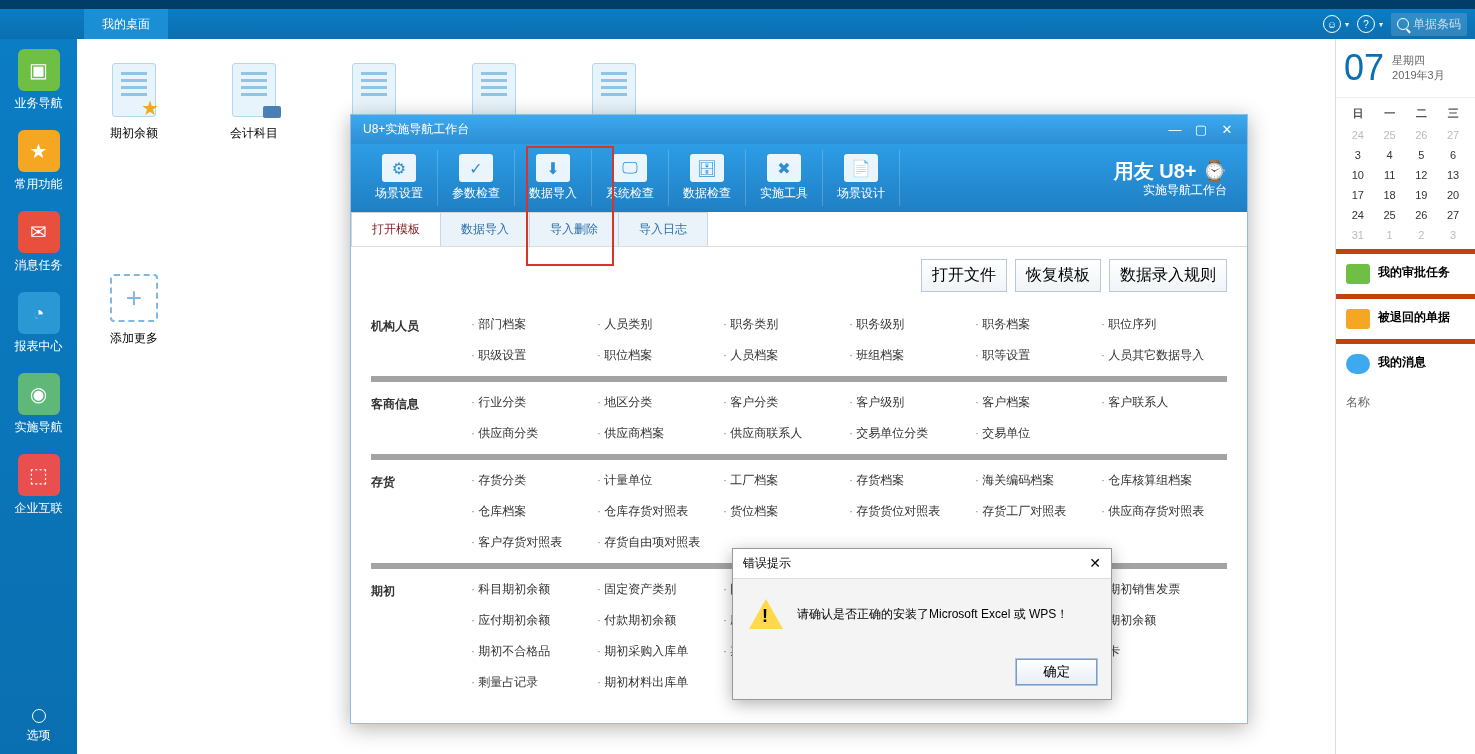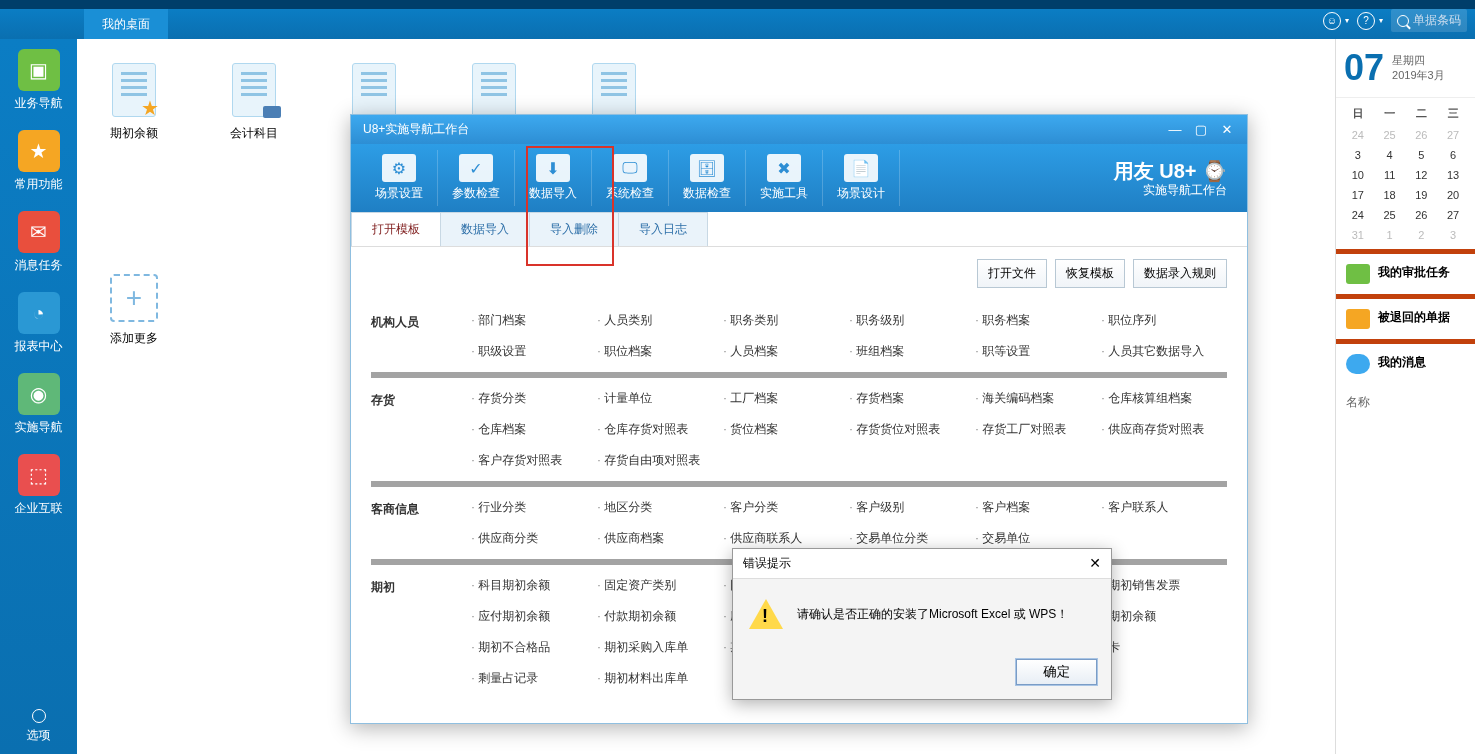--- a/index.html
+++ b/index.html
@@ -1,18 +1,18 @@
 <!DOCTYPE html>
 <html><head>
 <meta charset="utf-8">
 <style>
 * { margin: 0; padding: 0; box-sizing: border-box; }
 body { font-family: "Microsoft YaHei", sans-serif; font-size: 12px; background: #fff; position: relative; width: 1475px; height: 754px; overflow: hidden; }
 .topbar { height: 9px; background: #003e6a; }
-.header { height: 30px; background: linear-gradient(#0b7dc4, #0a6fb0); display: flex; align-items: flex-start; color: #fff; }
+.header { height: 30px; background: linear-gradient(#0b7dc4, #0a6fb0); display: flex; align-items: center; color: #fff; }
 .tab-desk { background: #1a8fd6; padding: 7px 18px; margin-left: 84px; }
 .header-right { margin-left: auto; display: flex; align-items: center; gap: 8px; padding-right: 8px; }
 .smile-icon, .help-icon { width: 18px; height: 18px; border: 1.5px solid #fff; border-radius: 50%; display: flex; align-items: center; justify-content: center; font-size: 10px; }
 .dd { font-size: 8px; margin-left: -4px; }
 .search-box { display: flex; align-items: center; background: rgba(255,255,255,0.15); padding: 3px 6px; border-radius: 2px; }
 .search-box .lens { width: 12px; height: 12px; border: 1.5px solid #fff; border-radius: 50%; position: relative; margin-right: 4px; }
 .search-box .lens::after { content: ''; position: absolute; width: 5px; height: 1.5px; background: #fff; bottom: -2px; right: -3px; transform: rotate(45deg); }
 .search-box span { color: #cde; }
 
 .main { display: flex; height: 715px; }
@@ -35,21 +35,21 @@
 .desk-icons { display: flex; gap: 66px; padding: 24px 30px; flex-wrap: wrap; align-content: flex-start; }
 .desk-item { display: flex; flex-direction: column; align-items: center; width: 54px; cursor: pointer; }
 .desk-doc { width: 44px; height: 54px; background: #e8f4fb; border: 1px solid #b0d8ef; border-radius: 3px; position: relative; margin-bottom: 8px; }
 .desk-doc::before { content: ''; position: absolute; top: 8px; left: 8px; right: 8px; height: 3px; background: #8fc4e4; box-shadow: 0 7px 0 #8fc4e4, 0 14px 0 #8fc4e4, 0 21px 0 #8fc4e4; }
 .desk-doc.star::after { content: '★'; position: absolute; bottom: -4px; right: -4px; color: #f5a623; font-size: 20px; }
 .desk-doc.tag::after { content: ''; position: absolute; bottom: -2px; right: -6px; width: 18px; height: 12px; background: #4b7fb5; border-radius: 2px; }
 .desk-add { width: 48px; height: 48px; border: 2px dashed #7fb8e0; border-radius: 4px; display: flex; align-items: center; justify-content: center; color: #7fb8e0; font-size: 28px; margin-bottom: 8px; }
 
 .rpanel { width: 140px; border-left: 1px solid #ddd; background: #fff; }
 .date-head { display: flex; align-items: center; padding: 8px; border-bottom: 1px solid #eee; }
-.big-day { font-size: 36px; color: #0a6fb0; font-weight: 700; margin-right: 8px; }
+.big-day { font-size: 36px; color: #0a6fb0; font-weight: 400; margin-right: 8px; }
 .date-sub { color: #666; font-size: 11px; line-height: 1.4; }
 .cal { padding: 4px 6px; }
 .cal-row { display: flex; }
 .cal-cell { flex: 1; text-align: center; padding: 4px 0; font-size: 11px; color: #333; }
 .cal-head .cal-cell { color: #555; font-weight: bold; }
 .cal-cell.dim { color: #bbb; }
 .r-item { display: flex; padding: 10px; border-top: 5px solid #c2410c; cursor: pointer; font-weight: bold; }
 .r-item .sq { width: 24px; height: 20px; border-radius: 3px; margin-right: 8px; }
 .r-item .sq.green { background: #6fbf44; }
 .r-item .sq.orange { background: #f5a623; }
@@ -64,21 +64,21 @@
 .tb-item { display: flex; flex-direction: column; align-items: center; color: #fff; padding: 4px 14px; cursor: pointer; border-right: 1px solid rgba(255,255,255,0.2); }
 .tb-item:last-of-type { border-right: none; }
 .tb-icon { width: 34px; height: 28px; margin-bottom: 3px; background: rgba(255,255,255,0.9); border-radius: 3px; display: flex; align-items: center; justify-content: center; font-size: 16px; color: #2d8ed4; }
 .tb-logo { margin-left: auto; color: #fff; text-align: right; line-height: 1.2; padding-right: 10px; }
 .tb-logo .big { font-size: 20px; font-weight: bold; }
 .red-box { position: absolute; border: 2px solid #d9332a; pointer-events: none; }
 .modal-tabs { display: flex; background: #fff; padding-left: 0; }
 .m-tab { padding: 8px 20px; border: 1px solid #c8d8e4; border-bottom: none; background: #eaf3fa; color: #2d6fa8; cursor: pointer; margin-right: -1px; }
 .m-tab.active { background: #fff; color: #7f1d1d; position: relative; z-index: 1; }
 .modal-actions { display: flex; justify-content: flex-end; gap: 8px; padding: 12px 20px; border-top: 1px solid #ddd; }
-.btn { padding: 5px 10px; border: 1px solid #b8c8d4; background: linear-gradient(#fff,#f0f4f8); cursor: pointer; font-size: 12px; }
+.btn { padding: 5px 10px; border: 1px solid #b8c8d4; background: linear-gradient(#fff,#f0f4f8); cursor: pointer; font-size: 16px; }
 .modal-body { padding: 0 20px 10px; height: 440px; overflow-y: auto; position: relative; }
 .cat-row { display: flex; padding: 12px 0; border-bottom: 6px solid #a3a3a3; }
 .cat-row:last-child { border-bottom: none; }
 .cat-label { width: 100px; font-weight: bold; color: #333; padding-top: 2px; }
 .cat-items { flex: 1; display: grid; grid-template-columns: repeat(6, 1fr); row-gap: 14px; }
 .cat-items a { color: #333; text-decoration: none; cursor: pointer; }
 .cat-items a::before { content: "· "; color: #888; }
 
 .err-modal { position: absolute; left: 732px; top: 548px; width: 380px; background: #f4f4f4; border: 1px solid #999; box-shadow: 0 4px 16px rgba(0,0,0,0.3); z-index: 10; }
 .err-title { background: #fff; padding: 6px 10px; border-bottom: 1px solid #ddd; display: flex; }
@@ -302,20 +302,36 @@
           <a>职务类别</a>
           <a>职务级别</a>
           <a>职务档案</a>
           <a>职位序列</a>
           <a>职级设置</a>
           <a>职位档案</a>
           <a>人员档案</a>
           <a>班组档案</a>
           <a>职等设置</a>
           <a>人员其它数据导入</a>
+        </div>
+      </div>
+      <div class="cat-row">
+        <div class="cat-label">客商信息</div>
+        <div class="cat-items">
+          <a>行业分类</a>
+          <a>地区分类</a>
+          <a>客户分类</a>
+          <a>客户级别</a>
+          <a>客户档案</a>
+          <a>客户联系人</a>
+          <a>供应商分类</a>
+          <a>供应商档案</a>
+          <a>供应商联系人</a>
+          <a>交易单位分类</a>
+          <a>交易单位</a>
         </div>
       </div>
       <div class="cat-row">
         <div class="cat-label">存货</div>
         <div class="cat-items">
           <a>存货分类</a>
           <a>计量单位</a>
           <a>工厂档案</a>
           <a>存货档案</a>
           <a>海关编码档案</a>
@@ -324,36 +340,20 @@
           <a>仓库存货对照表</a>
           <a>货位档案</a>
           <a>存货货位对照表</a>
           <a>存货工厂对照表</a>
           <a>供应商存货对照表</a>
           <a>客户存货对照表</a>
           <a>存货自由项对照表</a>
         </div>
       </div>
       <div class="cat-row">
-        <div class="cat-label">客商信息</div>
-        <div class="cat-items">
-          <a>行业分类</a>
-          <a>地区分类</a>
-          <a>客户分类</a>
-          <a>客户级别</a>
-          <a>客户档案</a>
-          <a>客户联系人</a>
-          <a>供应商分类</a>
-          <a>供应商档案</a>
-          <a>供应商联系人</a>
-          <a>交易单位分类</a>
-          <a>交易单位</a>
-        </div>
-      </div>
-      <div class="cat-row">
         <div class="cat-label">期初</div>
         <div class="cat-items">
           <a>科目期初余额</a>
           <a>固定资产类别</a>
           <a>固</a>
           <a style="visibility: hidden;">x</a>
           <a style="visibility: hidden;">x</a>
           <a>期初销售发票</a>
           <a>应付期初余额</a>
           <a>付款期初余额</a>

